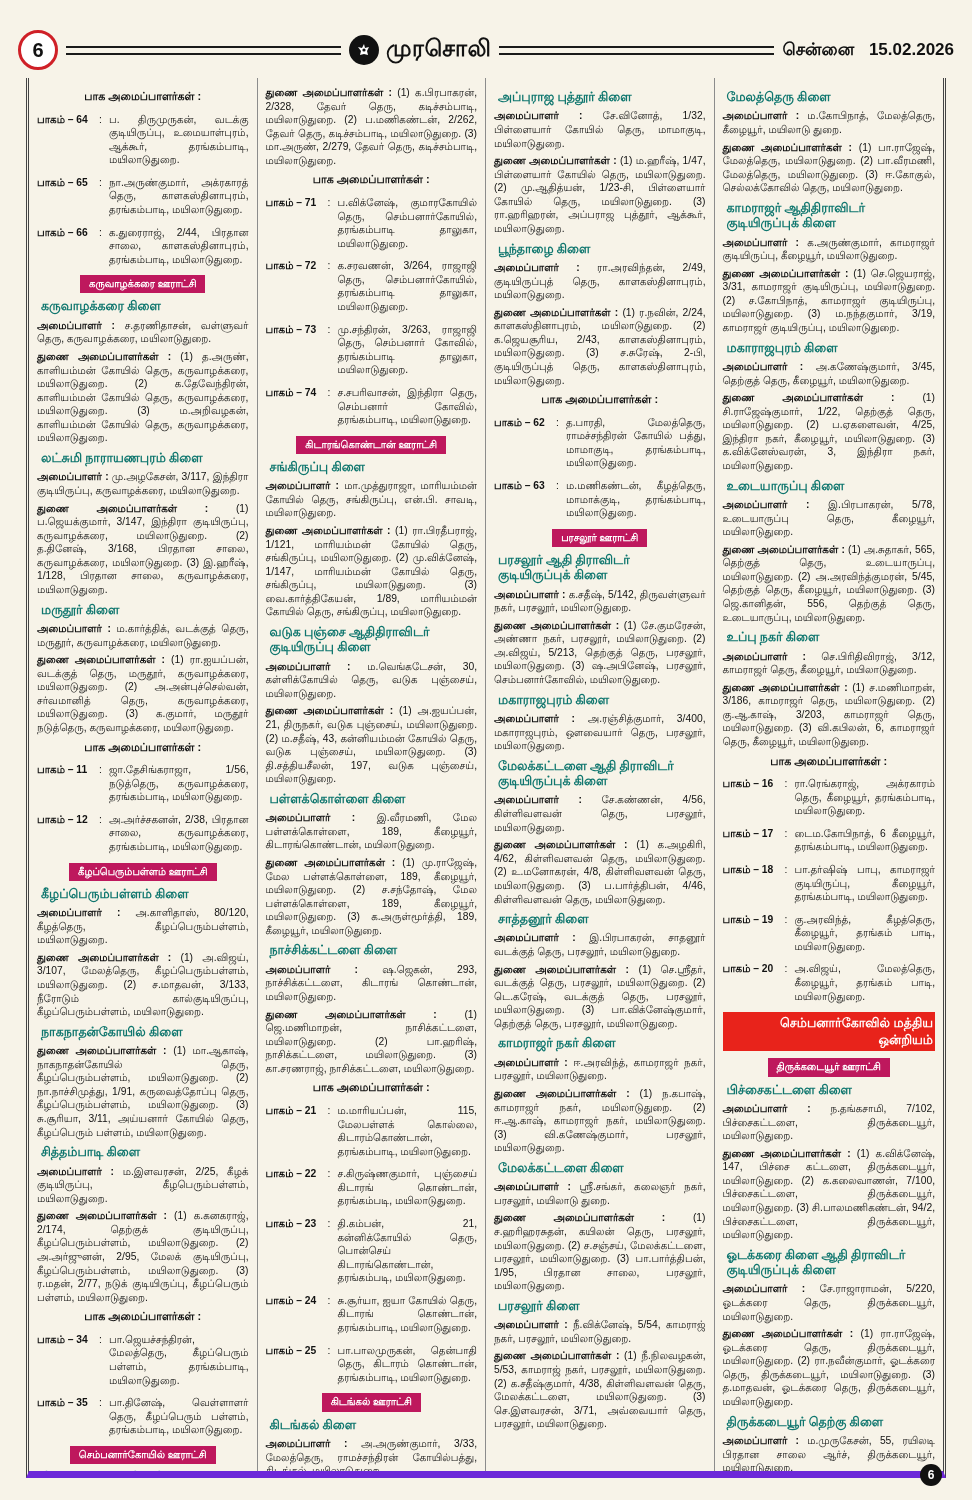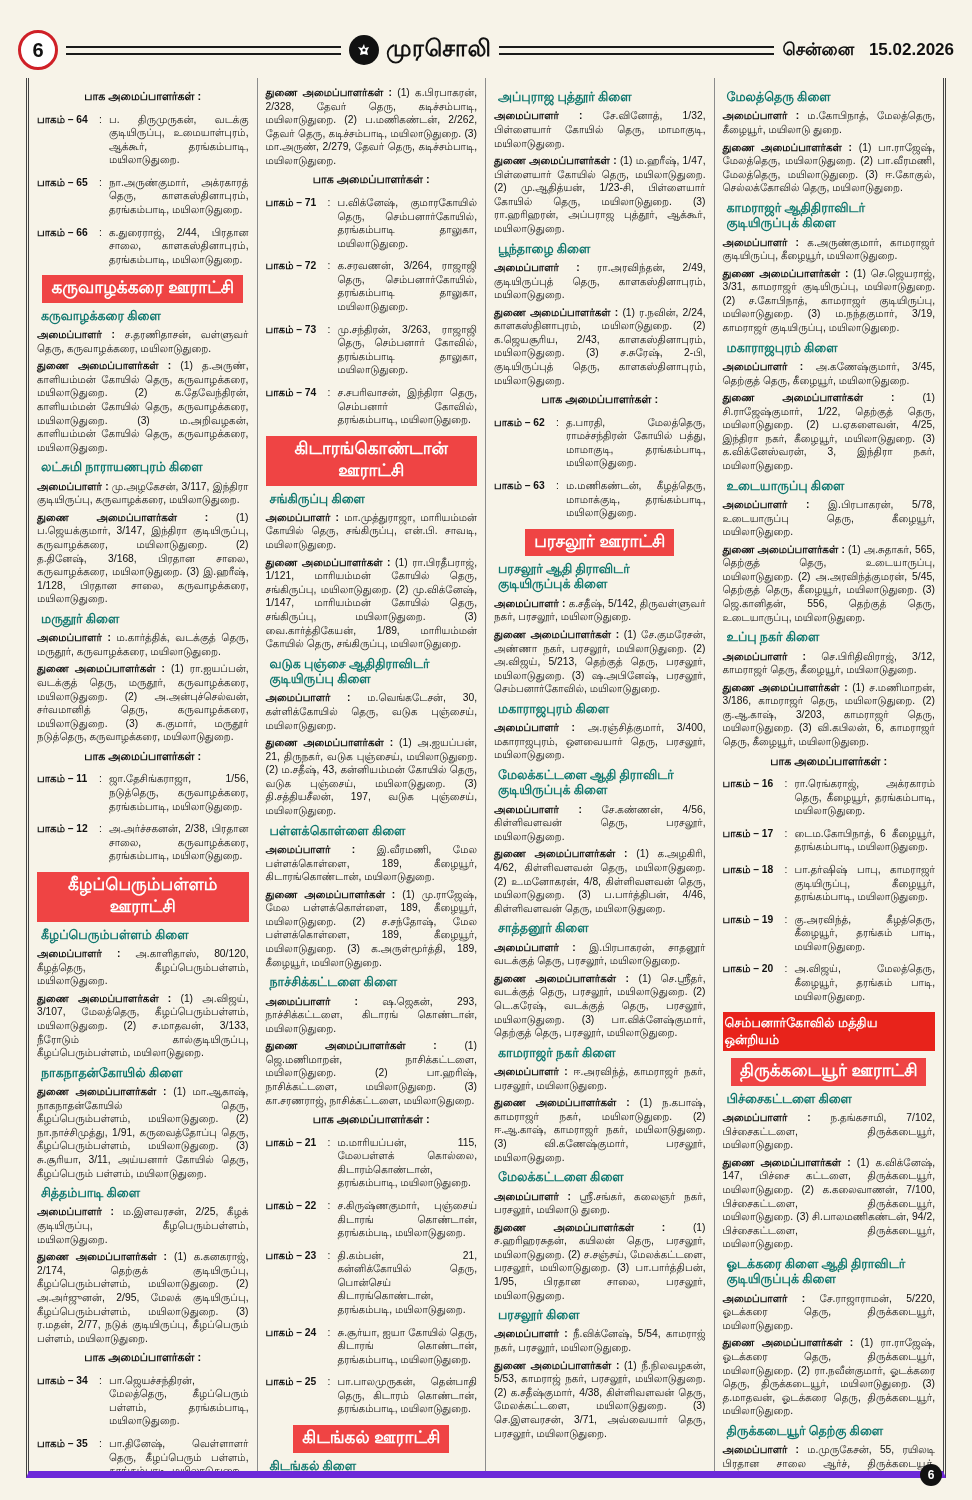--- a/index.html
+++ b/index.html
@@ -38,22 +38,22 @@
     padding:6px 8px 4px 8px;
     overflow:hidden;
     border-right:1px solid #8c8c8c;
     font-size:10.3px;line-height:1.32;text-align:justify;
   }
   .col:last-child{border-right:none;}
   
   .subhead{font-weight:bold;text-align:center;font-size:11px;margin:5px 0 3px 0;}
   .branch{font-weight:bold;text-align:left;font-size:12.6px;color:#0f766e;margin:6px 4px 4px 4px;line-height:1.22;font-family:Liberation Serif, serif;}
   .boxwrap{text-align:center;margin:7px 0 3px 0;}
-  .box-magenta{display:inline-block;background:#ef4444;color:#fff;font-weight:bold;font-size:17px;padding:2px 9px 3px 9px;}
-  .box-red{display:block;background:#e8231b;color:#fff;font-weight:bold;font-size:12.6px;text-align:left;padding:3px 2px;margin:8px 0 4px 0;}
+  .box-magenta{display:inline-block;background:#be185d;color:#fff;font-weight:bold;font-size:10px;padding:2px 9px 3px 9px;}
+  .box-red{display:block;background:#e8231b;color:#fff;font-weight:bold;font-size:12.6px;text-align:right;padding:3px 2px;margin:8px 0 4px 0;}
   .para{margin:2px 0 4px 0;}
   .para b{font-weight:bold;}
   .part-row{display:flex;margin:9px 0;}
   .part-no{flex:0 0 62px;font-weight:bold;white-space:nowrap;}
   .part-colon{flex:0 0 10px;}
   .part-text{flex:1;}
   
   .footbadge{
     position:absolute;right:30px;bottom:14px;
     width:22px;height:22px;border-radius:50%;background:#111;color:#fff;

